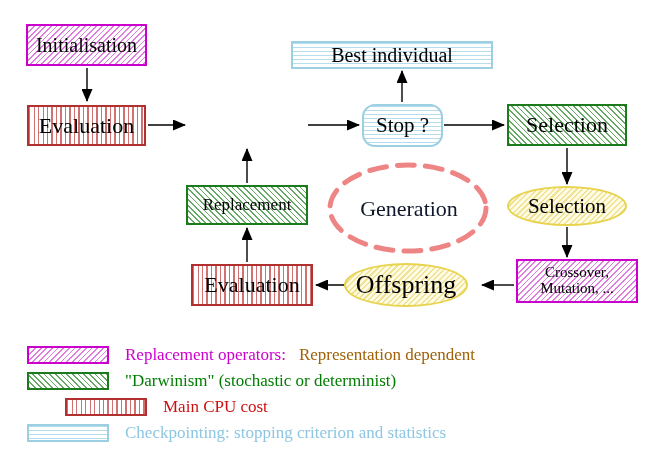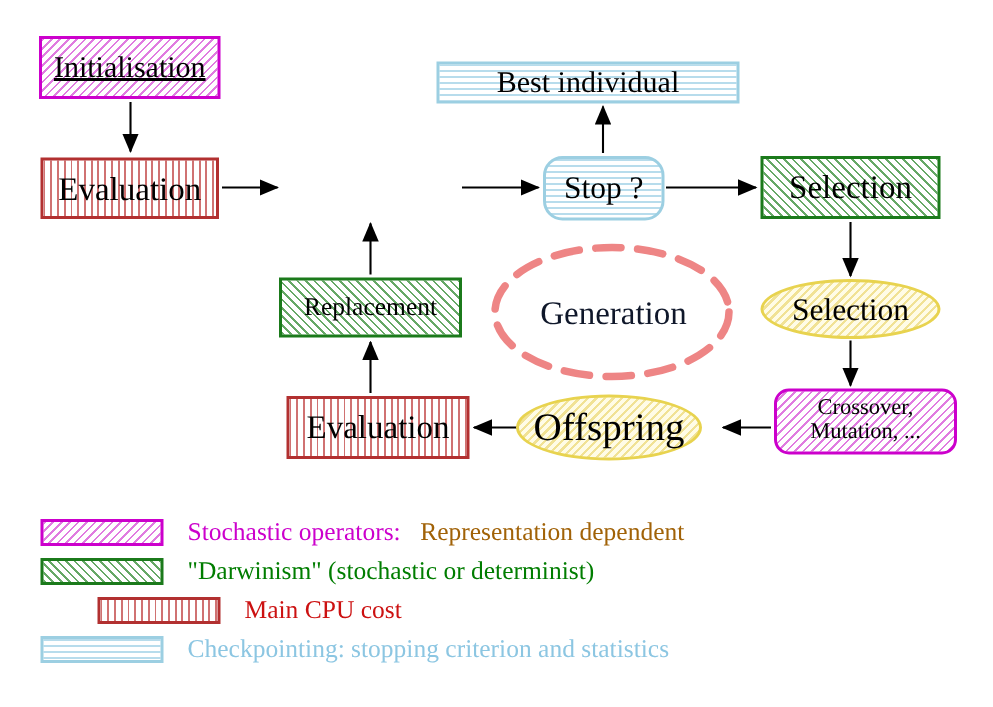--- a/index.html
+++ b/index.html
@@ -65,51 +65,51 @@
       <line x1="567" y1="148" x2="567" y2="184" marker-end="url(#arr)"></line>
       <line x1="567" y1="227" x2="567" y2="257" marker-end="url(#arr)"></line>
       <line x1="514" y1="285" x2="482" y2="285" marker-end="url(#arr)"></line>
       <line x1="353" y1="285" x2="316" y2="285" marker-end="url(#arr)"></line>
       <line x1="247" y1="262" x2="247" y2="228" marker-end="url(#arr)"></line>
       <line x1="247" y1="183" x2="247" y2="149" marker-end="url(#arr)"></line>
     </g>
     <ellipse cx="408" cy="208" rx="78" ry="43" fill="none" stroke="#ee8585" stroke-width="5" stroke-dasharray="17 11" stroke-linecap="round"></ellipse>
   </svg>
 
-  <div class="node hatch-magenta" style="left:26px; top:24px; width:121px; height:42px; font-size:20px;text-decoration:underline;">Initialisation</div>
+  <div class="node hatch-magenta" style="left:26px; top:24px; width:121px; height:42px; font-size:20px;">Initialisation</div>
 
   <div class="node stripe-red" style="left:27px; top:105px; width:119px; height:41px; font-size:22px;">Evaluation</div>
 
 
   <div class="node stripe-cyan" style="left:291px; top:41px; width:202px; height:28px; font-size:20px;">Best individual</div>
 
   <div class="node stripe-cyan rounded" style="left:362px; top:104px; width:81px; height:43px; font-size:21px;">Stop ?</div>
 
   <div class="node hatch-green" style="left:507px; top:104px; width:120px; height:42px; font-size:22px;">Selection</div>
 
   <div class="node ellipse-yellow" style="left:507px; top:186px; width:120px; height:40px; font-size:21px;">Selection</div>
 
-  <div class="node hatch-magenta" style="left:516px; top:259px; width:122px; height:44px; font-size:15px;border-radius:10px;">
+  <div class="node hatch-magenta" style="left:516px; top:259px; width:122px; height:44px; font-size:15px;">
     <div>
       <div>Crossover,</div>
       <div>Mutation, ...</div>
     </div>
   </div>
 
   <div class="node ellipse-yellow" style="left:344px; top:263px; width:124px; height:44px; font-size:26px;text-align:right;">Offspring</div>
 
   <div class="node stripe-red" style="left:191px; top:264px; width:122px; height:42px; font-size:22px;">Evaluation</div>
 
   <div class="node hatch-green" style="left:186px; top:185px; width:122px; height:40px; font-size:17px;">Replacement</div>
 
   <div class="generation-label" style="left:344px; top:196px; width:130px; text-align:center; font-size:22px;">Generation</div>
 
   <div class="legend-row" style="top:346px;">
     <div class="swatch hatch-magenta"></div>
-    <span class="legend-text t-magenta">Stochastic operators:</span>
+    <span class="legend-text t-magenta">Replacement operators:</span>
     <span class="legend-text t-gold">Representation dependent</span>
   </div>
 
   <div class="legend-row" style="top:372px;">
     <div class="swatch hatch-green"></div>
     <span class="legend-text t-green">"Darwinism" (stochastic or determinist)</span>
   </div>
 
   <div class="legend-row" style="top:398px;padding-left:38px;">
     <div class="swatch stripe-red"></div>

